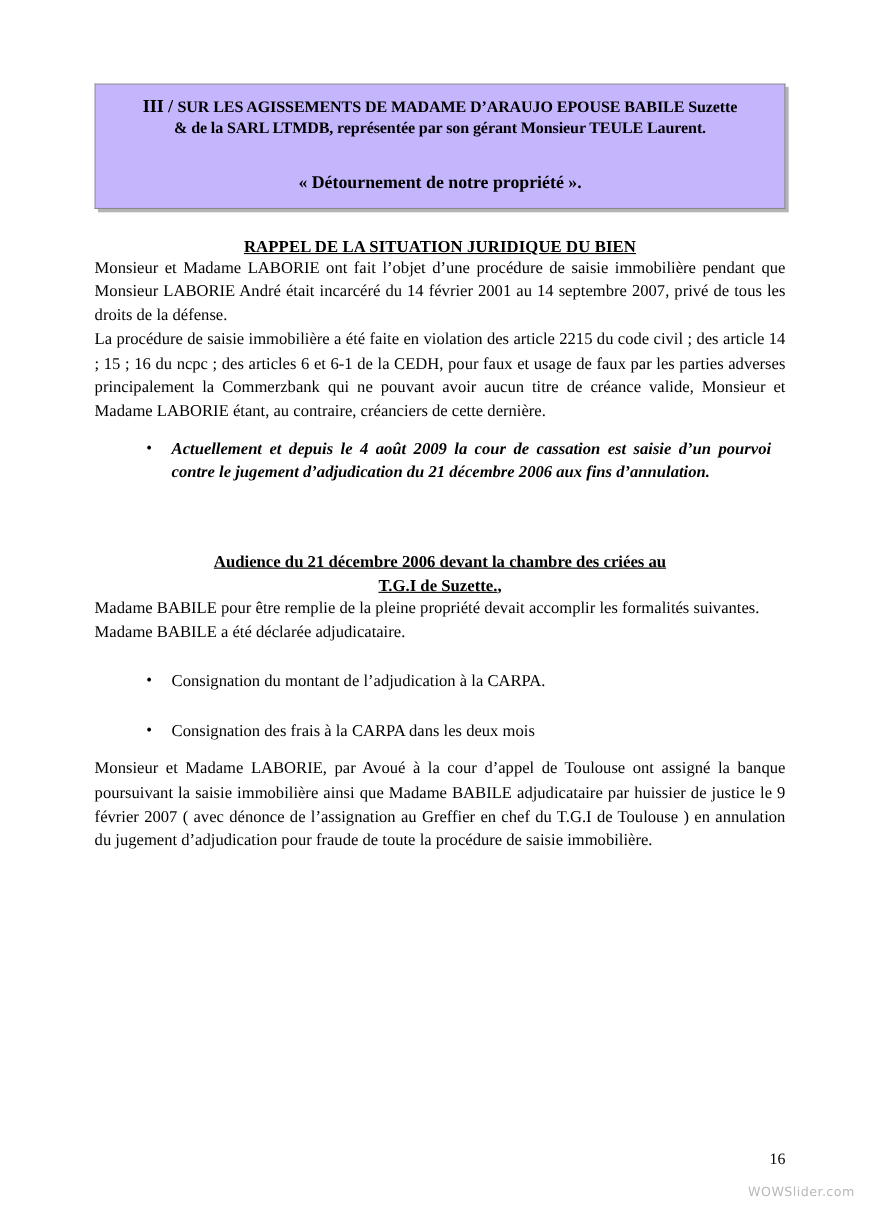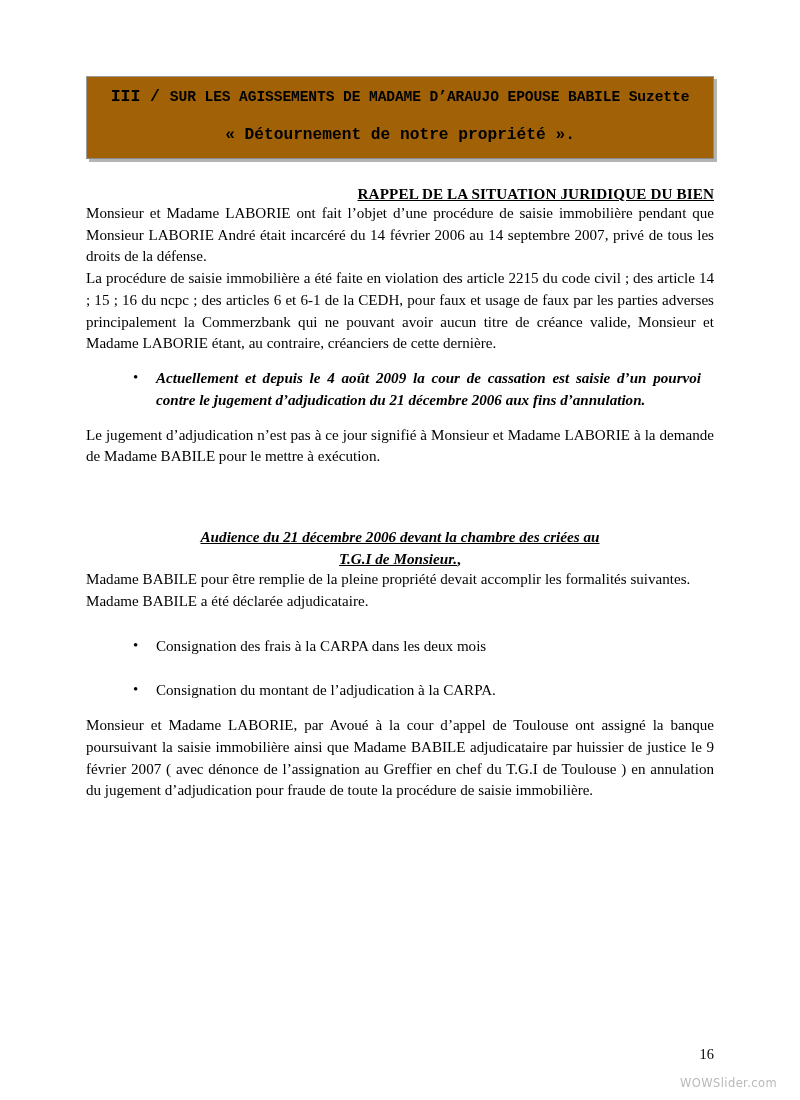--- a/index.html
+++ b/index.html
@@ -33,66 +33,64 @@
     top: 0;
     width: 628px;
   }
 
   
   .header-box {
     margin-top: 76px;
     border: 1px solid #9a9a9a;
     border-right-color: #8a8a8a;
     border-bottom-color: #8a8a8a;
-    background: #a16207;
+    background: #c4b5fd;
     box-shadow: 3px 3px 0 0 #b4b4b4;
     padding: 9px 10px 12px 10px;
     box-sizing: border-box;
-    font-family: Liberation Mono, monospace;
   }
   .header-line {
     text-align: center;
     font-weight: bold;
     font-size: 14.6px;
     line-height: 1.32;
     letter-spacing: -0.1px;
   }
   .header-line .roman {
     font-size: 16.6px;
   }
   .header-quote {
     text-align: center;
     font-weight: bold;
     font-size: 16.2px;
-    margin-top: 17px;
+    margin-top: 28px;
     line-height: 1.3;
   }
 
   
   .section-title {
-    text-align: right;
+    text-align: center;
     font-weight: bold;
     font-size: 15.2px;
     margin-top: 26px;
     letter-spacing: 0.1px;
   }
   .section-title span {
     text-decoration: underline;
   }
 
   .center-title {
     text-align: center;
     font-weight: bold;
     font-size: 15.2px;
     margin-top: 0;
     line-height: 1.42;
   }
   .center-title .u {
     text-decoration: underline;
-    font-style: italic;
   }
 
   
   p.body {
     text-align: justify;
     font-size: 15.1px;
     line-height: 1.44;
     margin: 0;
     text-justify: inter-word;
     hyphens: none;
@@ -159,49 +157,49 @@
 <body>
 
 <div class="page">
 
   <div class="content">
 
     <div class="header-box">
       <div class="header-line">
         <span class="roman">III / </span><span>SUR LES AGISSEMENTS DE MADAME D’ARAUJO EPOUSE BABILE Suzette</span>
       </div>
+      <div class="header-line">&amp; de la SARL LTMDB, représentée par son gérant Monsieur TEULE Laurent.</div>
       <div class="header-quote">« Détournement de notre propriété ».</div>
     </div>
 
     <div class="section-title">
       <span>RAPPEL DE LA SITUATION JURIDIQUE DU BIEN</span>
     </div>
 
-    <p class="body sp-46">Monsieur et Madame LABORIE ont fait l’objet d’une procédure de saisie immobilière pendant que Monsieur LABORIE André était incarcéré du 14 février 2006 au 14 septembre 2007, privé de tous les droits de la défense.</p>
+    <p class="body sp-46">Monsieur et Madame LABORIE ont fait l’objet d’une procédure de saisie immobilière pendant que Monsieur LABORIE André était incarcéré du 14 février 2001 au 14 septembre 2007, privé de tous les droits de la défense.</p>
 
     <p class="body sp-26">La procédure de saisie immobilière a été faite en violation des article 2215 du code civil ; des article 14 ; 15 ; 16 du ncpc ; des articles 6 et 6-1 de la CEDH, pour faux et usage de faux par les parties adverses principalement la Commerzbank qui ne pouvant avoir aucun titre de créance valide, Monsieur et Madame LABORIE étant, au contraire, créanciers de cette dernière.</p>
 
     <ul class="bullets sp-28">
       <li class="emph">Actuellement et depuis le 4 août 2009 la cour de cassation est saisie d’un pourvoi contre le jugement d’adjudication du 21 décembre 2006 aux fins d’annulation.</li>
     </ul>
 
-    <p class="body sp-26">Le jugement d’adjudication n’est pas à ce jour signifié à Monsieur et Madame LABORIE  à la demande de Madame BABILE pour le mettre à exécution.</p>
 
     <div class="center-title sp-58">
       <span class="u">Audience du 21 décembre 2006 devant la chambre des criées au</span><br>
-      <span class="u">T.G.I de Monsieur.</span><span>,</span>
+      <span class="u">T.G.I de Suzette.</span><span>,</span>
     </div>
 
     <p class="body sp-24">Madame BABILE pour être remplie de la pleine propriété devait accomplir les formalités suivantes.</p>
 
     <p class="body sp-26">Madame BABILE a été déclarée adjudicataire.</p>
 
     <ul class="bullets sp-24">
+      <li class="gap">Consignation du montant de l’adjudication à la CARPA.</li>
       <li class="gap">Consignation des frais à la CARPA dans les deux mois</li>
-      <li class="gap">Consignation du montant de l’adjudication à la CARPA.</li>
     </ul>
 
     <p class="body sp-24">Monsieur et Madame LABORIE, par Avoué à la cour d’appel de Toulouse ont assigné la banque poursuivant la saisie immobilière ainsi que Madame BABILE adjudicataire par huissier de justice le 9 février 2007 ( avec dénonce de l’assignation au Greffier en chef du T.G.I de Toulouse ) en annulation du jugement d’adjudication pour fraude de toute la procédure de saisie immobilière.</p>
 
   </div>
 
   <div class="page-number">16</div>
   <div class="watermark">WOWSlider.com</div>
 
 </div>

